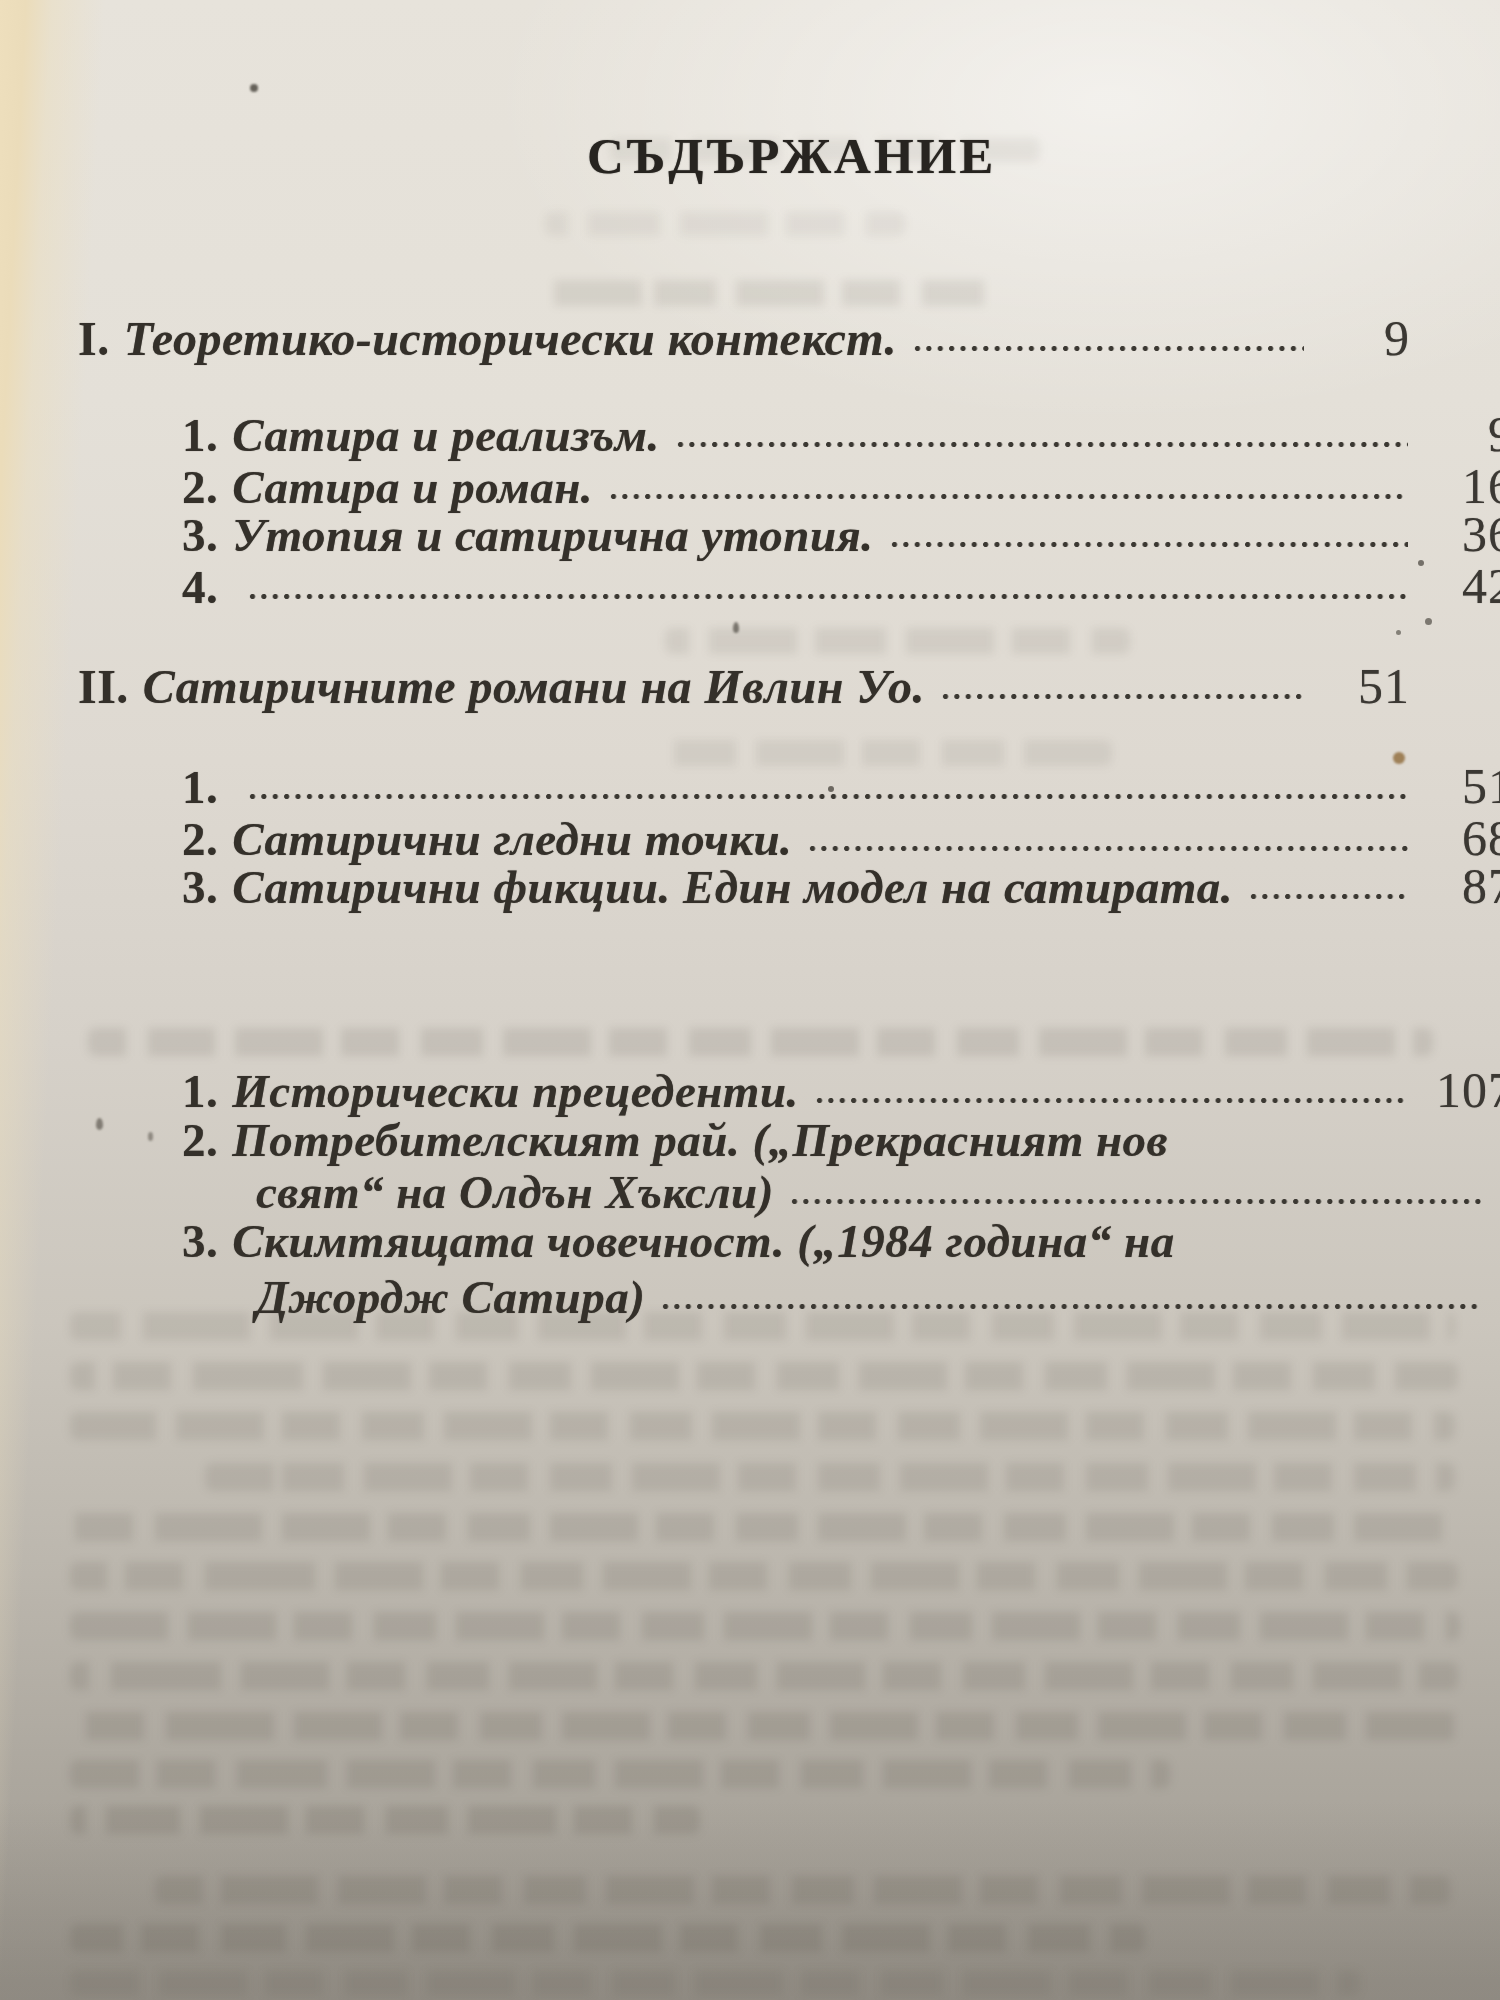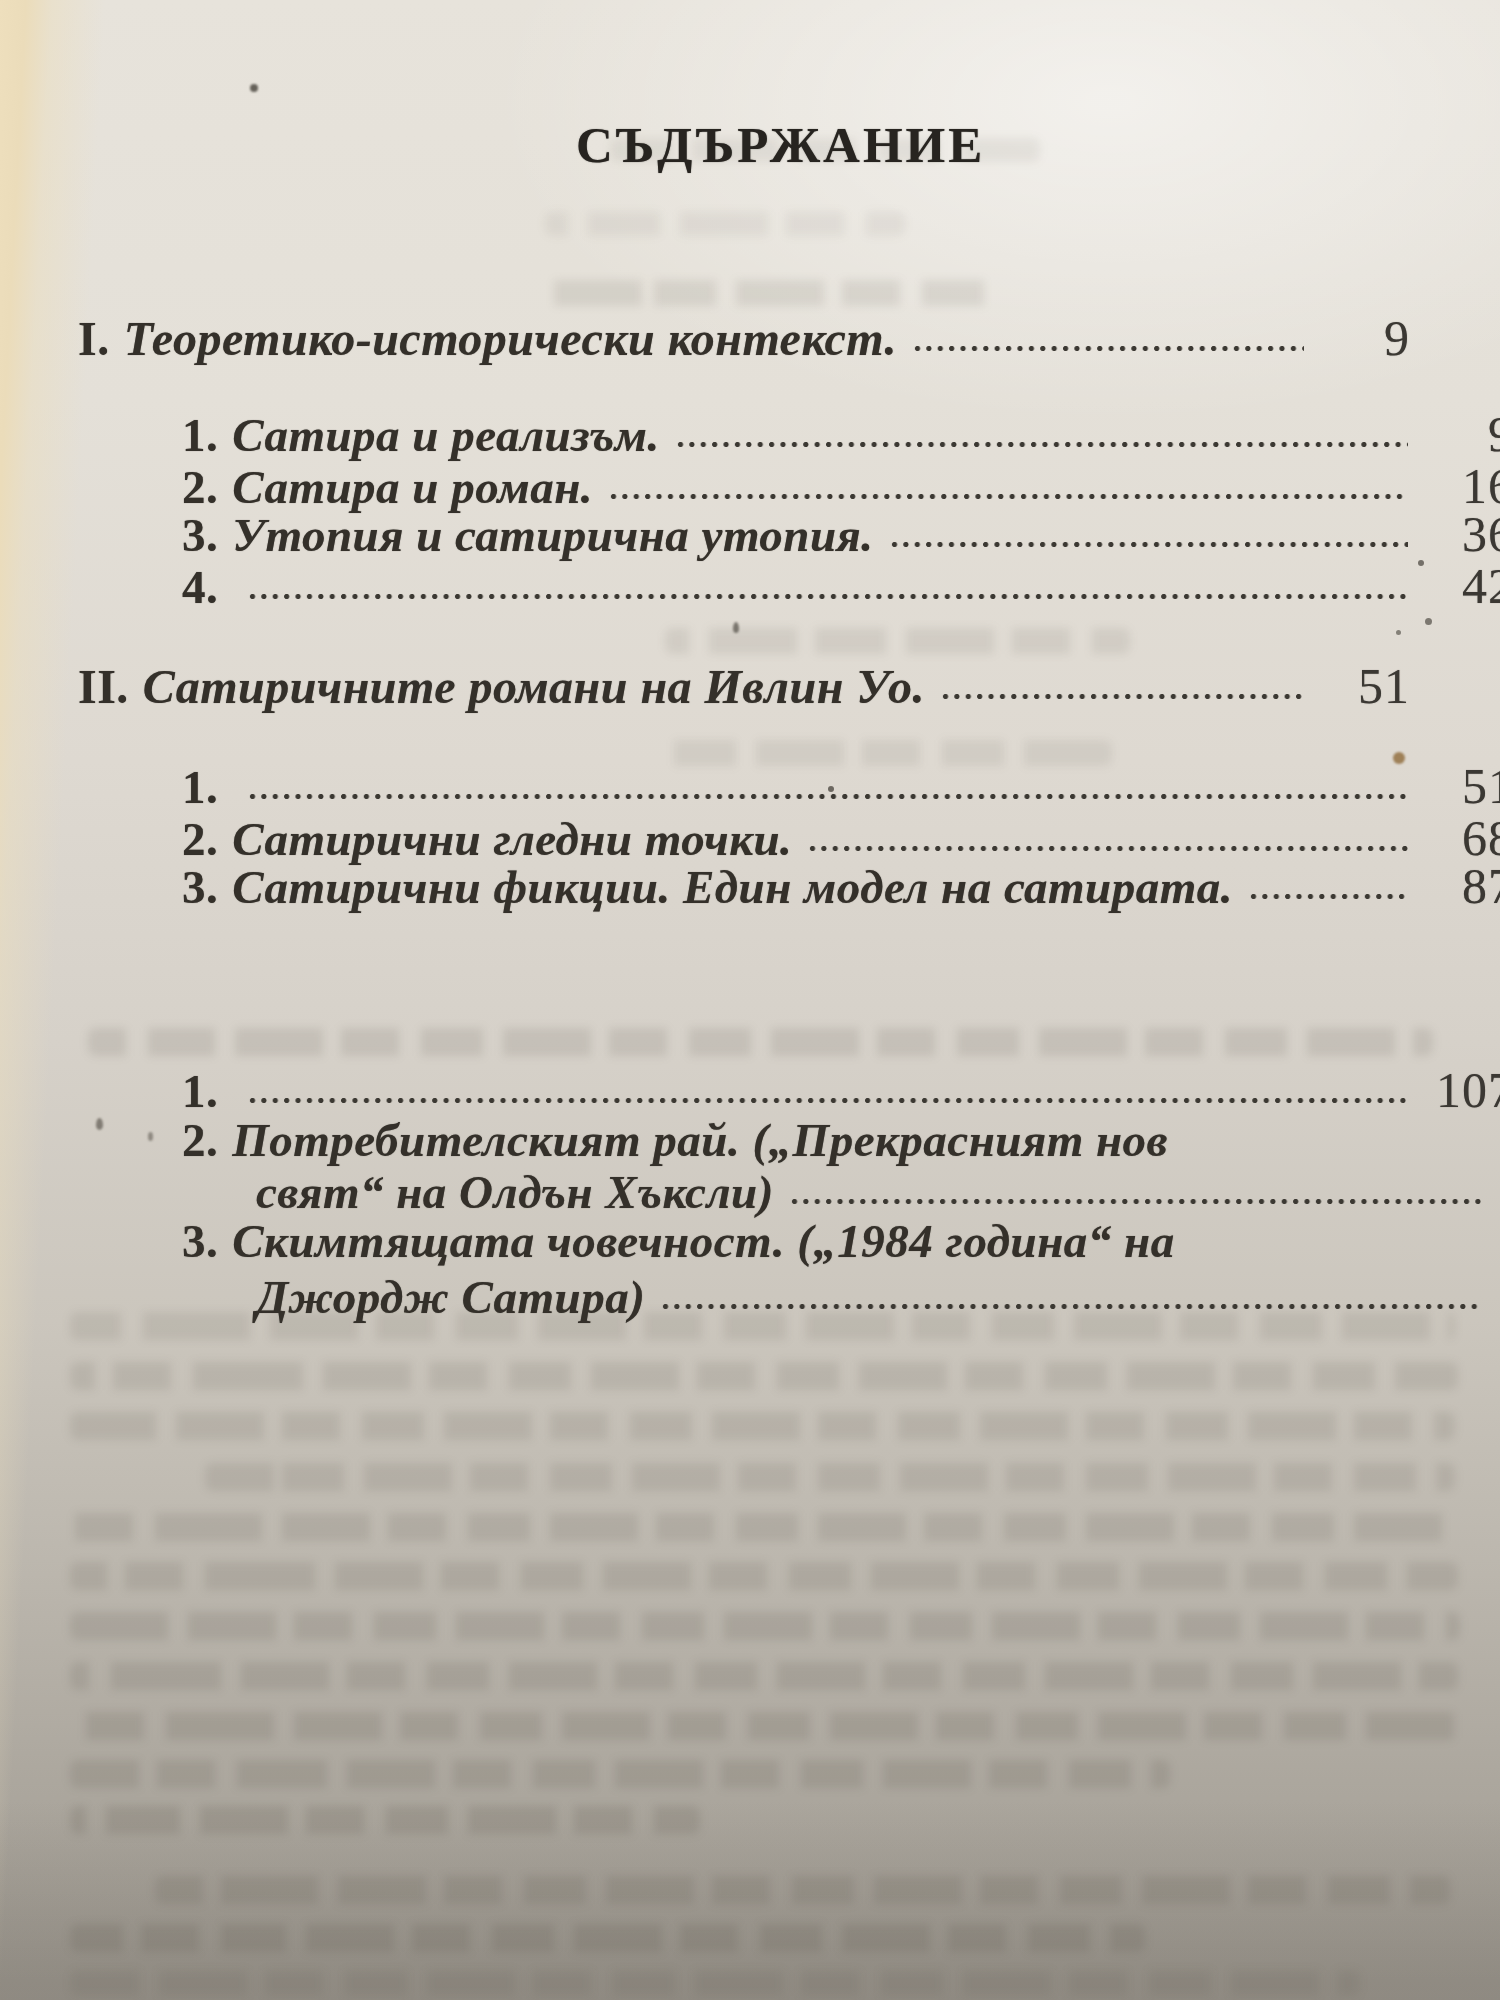--- a/index.html
+++ b/index.html
@@ -17,21 +17,21 @@
   .ghost{
     position:absolute;filter:blur(4px);border-radius:8px;
     background-image:repeating-linear-gradient(90deg,
       currentColor 0 62px, transparent 62px 82px,
       currentColor 82px 170px, transparent 170px 188px,
       currentColor 188px 246px, transparent 246px 268px);
   }
   .speck{position:absolute;}
   .toc{position:absolute;inset:0;color:#34302a;}
   .title{
-    position:absolute;left:572px;top:112px;margin:4px;
+    position:absolute;left:572px;top:112px;margin:15px;
     font-size:51px;font-weight:700;font-style:normal;letter-spacing:3px;
     color:#272420;text-shadow:0 0 1.2px rgba(39,36,32,.6);white-space:nowrap;
   }
   .row{
     position:absolute;left:78px;width:1332px;display:flex;align-items:flex-end;
     font-size:47px;line-height:1;font-weight:700;font-style:italic;
     letter-spacing:.5px;text-shadow:0 0 1px rgba(52,48,42,.6);white-space:nowrap;
   }
   .sec{font-size:48px;}
   .item{padding-left:104px;}
@@ -130,20 +130,21 @@
     </div>
     <div class="row item" style="top:861px">
       <span class="num">3.</span>
       <span class="txt">Сатирични фикции. Един модел на сатирата.</span>
       <span class="leader"></span>
       <span class="pg">87</span>
     </div>
 
     <div class="row item" style="top:1065px">
       <span class="num">1.</span>
+      <span class="txt">Исторически прецеденти.</span>
       <span class="leader"></span>
       <span class="pg">107</span>
     </div>
     <div class="row item" style="top:1117px">
       <span class="num">2.</span>
       <span class="txt">Потребителският рай. („Прекрасният нов</span>
     </div>
     <div class="row wrap" style="top:1166px">
       <span class="txt">свят“ на Олдън Хъксли)</span>
       <span class="leader"></span>

